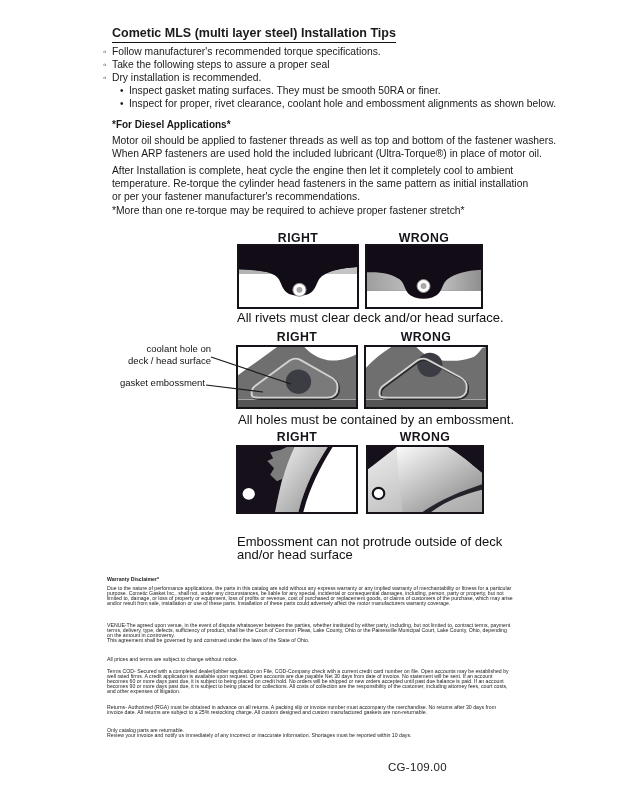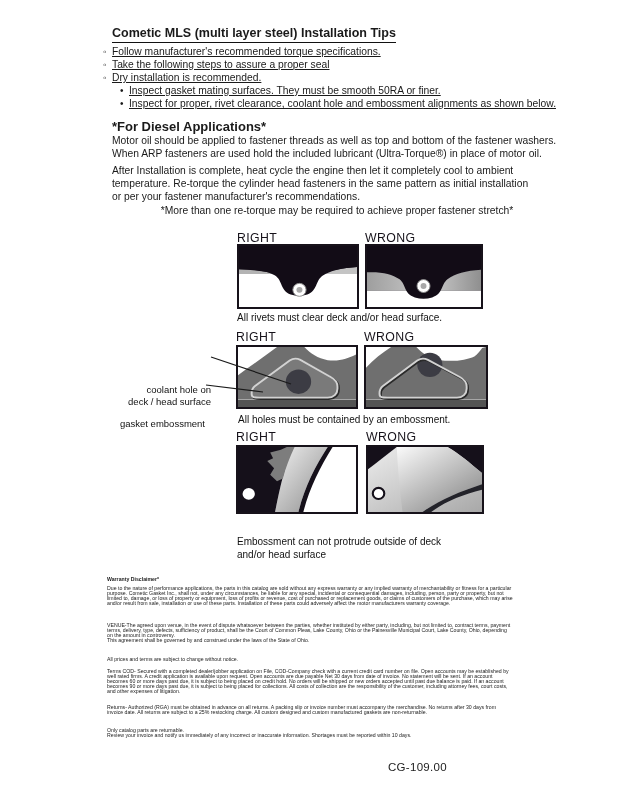--- a/index.html
+++ b/index.html
@@ -6,36 +6,36 @@
   .page{
     position:relative;width:618px;height:780px;background:#ffffff;
     font-family:"Liberation Sans","DejaVu Sans",sans-serif;color:#1a1a1a;
     overflow:hidden;
   }
   .abs{position:absolute;}
   .title{
     left:112px;top:26px;font-size:12.5px;font-weight:bold;
     border-bottom:1.5px solid #111;padding-bottom:2px;letter-spacing:0;
   }
-  .tips{left:103px;top:45px;width:460px;font-size:10.3px;line-height:13px;text-decoration:underline;}
+  .tips{left:103px;top:45px;width:460px;font-size:10.3px;line-height:13px;}
   .tips ul{margin:0;padding:0;list-style:none;}
   .tips li{position:relative;padding-left:9px;}
   .tips li.lvl1::before{content:"\25E6";position:absolute;left:0;top:0;font-size:10px;}
   .tips li.lvl2{margin-left:17px;}
   .tips li.lvl2::before{content:"\2022";position:absolute;left:0;top:0;font-size:10px;}
-  .diesel-head{left:112px;top:119px;font-size:13px;font-weight:bold;}
+  .diesel-head{left:112px;top:119px;font-size:10px;font-weight:bold;}
   .para{left:112px;width:450px;font-size:10.3px;line-height:13px;white-space:pre-line;}
   .p1{top:134px;}
   .p2{top:164px;}
-  .p3{top:204px;text-align:center;}
-  .dlabel{font-size:12.3px;letter-spacing:.4px;text-align:left;color:#16121a;}
+  .p3{top:204px;}
+  .dlabel{font-size:12.3px;letter-spacing:.4px;text-align:center;color:#16121a;font-weight:bold;}
   .panel{border:2px solid #17121a;box-sizing:border-box;background:#fff;}
   .panel svg{display:block;width:100%;height:100%;}
-  .caption{font-size:10px;line-height:12.5px;color:#111;white-space:pre-line;}
-  .anno{font-size:9.5px;line-height:11.5px;text-align:right;white-space:pre-line;color:#111;margin-top:41px;}
+  .caption{font-size:13px;line-height:12.5px;color:#111;white-space:pre-line;}
+  .anno{font-size:9.5px;line-height:11.5px;text-align:right;white-space:pre-line;color:#111;}
   .legal{left:107px;width:406px;font-size:5.2px;line-height:5.1px;color:#222;}
   .legal-h{font-weight:bold;}
   .footer-code{left:388px;top:761px;font-size:11.5px;letter-spacing:.3px;color:#222;}
 </style>
 </head>
 <body>
 
 <div class="page">
 
   <div class="abs title">Cometic MLS (multi layer steel) Installation Tips</div>

